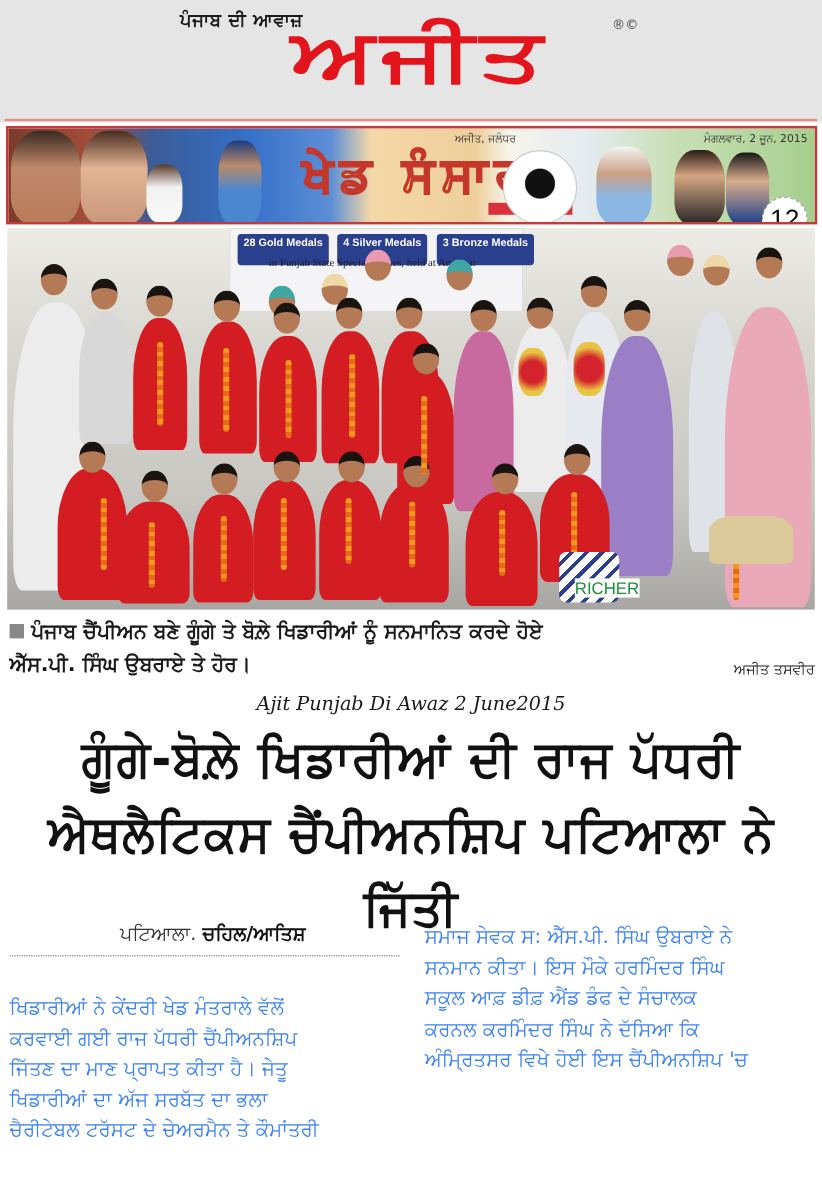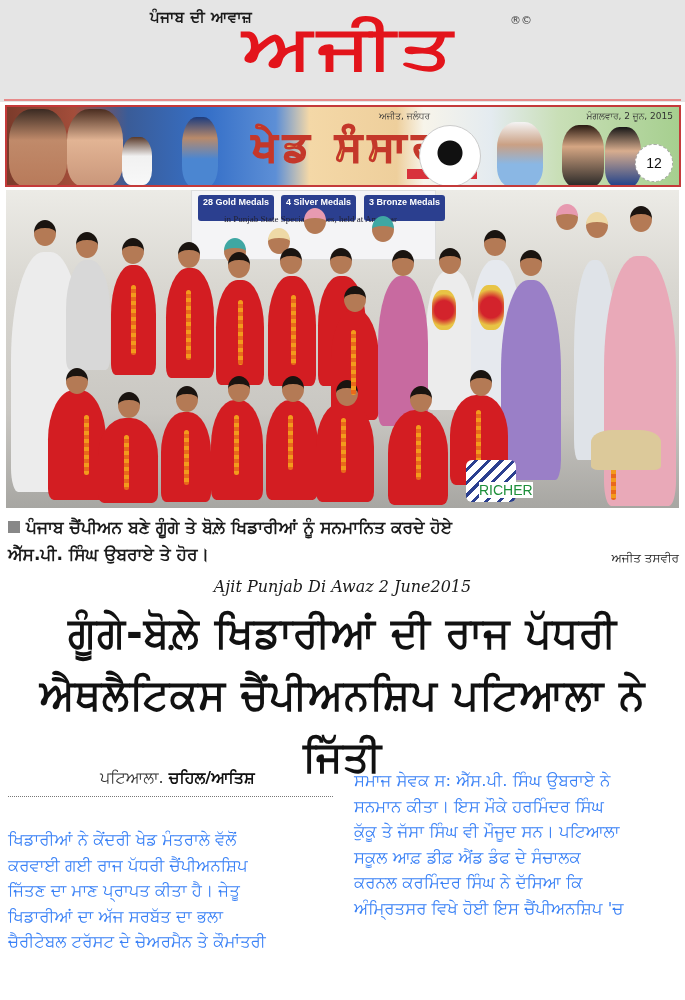--- a/index.html
+++ b/index.html
@@ -24,22 +24,22 @@
   .banner .f4 { left: 175px; top: 10px; width: 36px; height: 70px; background: linear-gradient(#1d3c7e, #b98a6a 30%, #4b86d1 60%); }
   .banner .f5 { left: 490px; top: 15px; width: 46px; height: 65px; background: linear-gradient(#f4f4f4, #caa084 35%, #8ab7e4 65%); }
   .banner .f6 { left: 555px; top: 18px; width: 42px; height: 62px; background: linear-gradient(#2a1a12, #d5a683 35%, #262626); }
   .banner .f7 { left: 598px; top: 20px; width: 36px; height: 60px; background: linear-gradient(#171717, #d8ad8e 40%, #1c3f8a); }
   .banner .ball { position: absolute; left: 412px; top: 18px; width: 62px; height: 62px; border-radius: 50%;
     background: radial-gradient(circle at 50% 45%, #111 0 12px, #fff 13px 100%); border: 1px solid #ccc; }
   .banner .redbar { position: absolute; left: 400px; top: 62px; width: 70px; height: 10px; background: #d8323c; }
   .banner-title { position: absolute; left: 245px; top: 16px; font-size: 40px; font-weight: bold; color: #f6e27a; -webkit-text-stroke: 1.5px #c4372a; letter-spacing: 6px; }
   .banner-place { position: absolute; left: 372px; top: 4px; font-size: 9px; color: #333; }
   .banner-date { position: absolute; right: 6px; top: 4px; font-size: 9px; color: #333; }
-  .page-number { position: absolute; right: 6px; top: 37px; width: 38px; height: 38px; border-radius: 50%; background: #fff; border: 1px dashed #aaa;
-    font-family: "Liberation Sans", sans-serif; font-size: 14px; line-height: 36px; text-align: center; color: #111; }
+  .page-number { position: absolute; right: 6px; top: 57px; width: 38px; height: 38px; border-radius: 50%; background: #fff; border: 1px dashed #aaa;
+    font-family: "Liberation Sans", sans-serif; font-size: 22px; line-height: 36px; text-align: center; color: #111; }
 
   
   .photo { position: absolute; left: 6px; top: 190px; width: 673px; height: 318px; overflow: hidden;
     background: linear-gradient(180deg, #ecebe6 0%, #d9d7d1 30%, #c9c7c2 70%, #a7a6a2 100%); }
   .photo .backdrop { position: absolute; left: 185px; top: 0; width: 245px; height: 70px; background: #f4f4f6; border: 1px solid #ddd; }
   .medal-tag { position: absolute; top: 5px; height: 26px; padding: 0 5px; border-radius: 3px; background: #2b3f8f; color: #fff;
     font-family: "Liberation Sans", sans-serif; font-size: 9px; line-height: 15px; font-weight: bold; }
   .backdrop-line { position: absolute; left: 218px; top: 24px; font-family: "Liberation Serif", serif; font-size: 9px; color: #223; }
   .person { position: absolute; border-radius: 45% 45% 10% 10%; }
   .shirt-red { background: #d31d22; }
@@ -204,17 +204,16 @@
 <div class="col col-left">
   <p>ਖਿਡਾਰੀਆਂ ਨੇ ਕੇਂਦਰੀ ਖੇਡ ਮੰਤਰਾਲੇ ਵੱਲੋਂ</p>
   <p>ਕਰਵਾਈ ਗਈ ਰਾਜ ਪੱਧਰੀ ਚੈਂਪੀਅਨਸ਼ਿਪ</p>
   <p>ਜਿੱਤਣ ਦਾ ਮਾਣ ਪ੍ਰਾਪਤ ਕੀਤਾ ਹੈ। ਜੇਤੂ</p>
   <p>ਖਿਡਾਰੀਆਂ ਦਾ ਅੱਜ ਸਰਬੱਤ ਦਾ ਭਲਾ</p>
   <p>ਚੈਰੀਟੇਬਲ ਟਰੱਸਟ ਦੇ ਚੇਅਰਮੈਨ ਤੇ ਕੌਮਾਂਤਰੀ</p>
 </div>
 <div class="col col-right">
   <p>ਸਮਾਜ ਸੇਵਕ ਸ: ਐੱਸ.ਪੀ. ਸਿੰਘ ਉਬਰਾਏ ਨੇ</p>
   <p>ਸਨਮਾਨ ਕੀਤਾ। ਇਸ ਮੌਕੇ ਹਰਮਿੰਦਰ ਸਿੰਘ</p>
-  <p>ਕੁੱਕੂ ਤੇ ਜੱਸਾ ਸਿੰਘ ਵੀ ਮੌਜੂਦ ਸਨ। ਪਟਿਆਲਾ</p>
   <p>ਸਕੂਲ ਆਫ਼ ਡੀਫ਼ ਐਂਡ ਡੰਫ ਦੇ ਸੰਚਾਲਕ</p>
   <p>ਕਰਨਲ ਕਰਮਿੰਦਰ ਸਿੰਘ ਨੇ ਦੱਸਿਆ ਕਿ</p>
   <p>ਅੰਮ੍ਰਿਤਸਰ ਵਿਖੇ ਹੋਈ ਇਸ ਚੈਂਪੀਅਨਸ਼ਿਪ 'ਚ</p>
 </div>
 
 </body></html>

